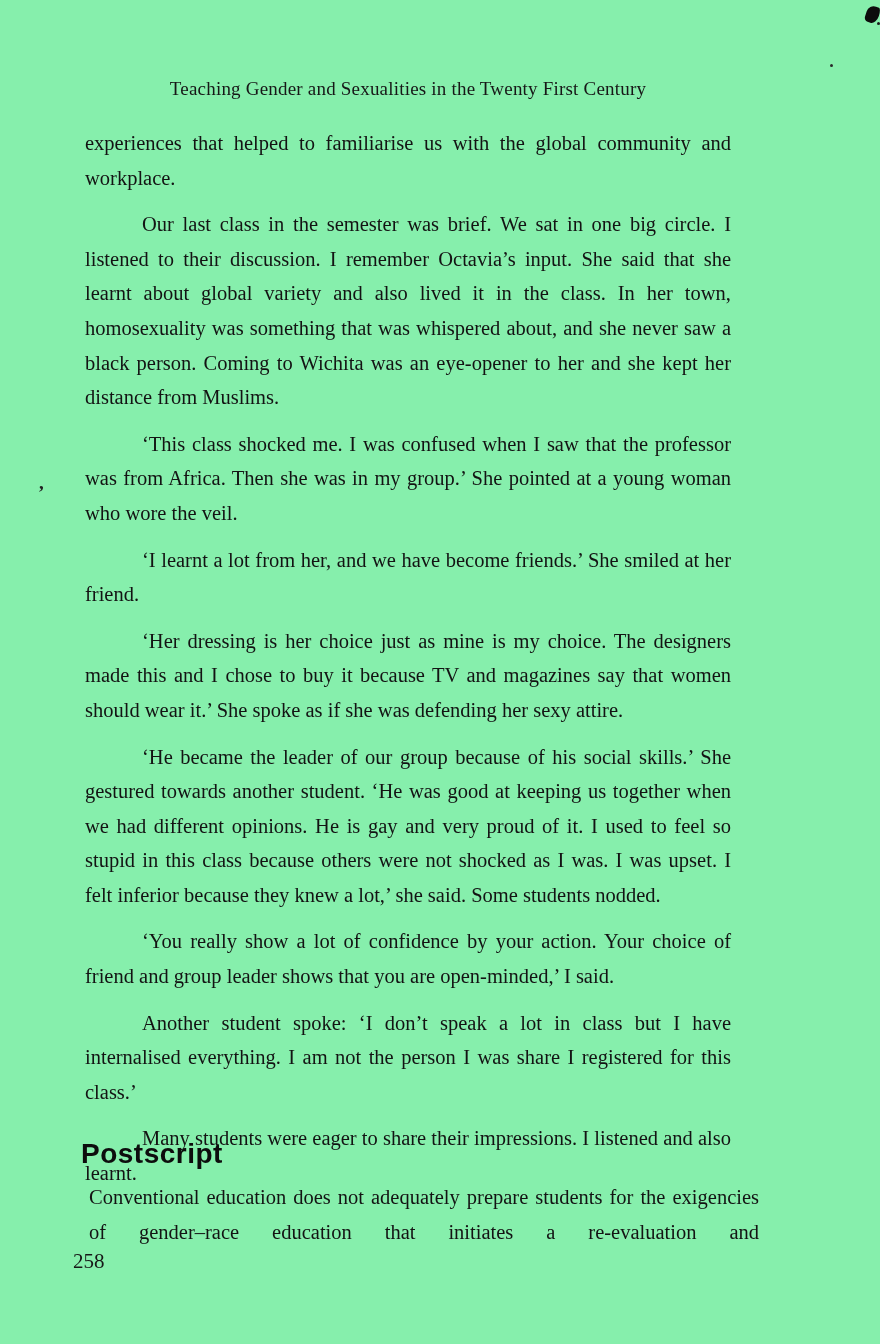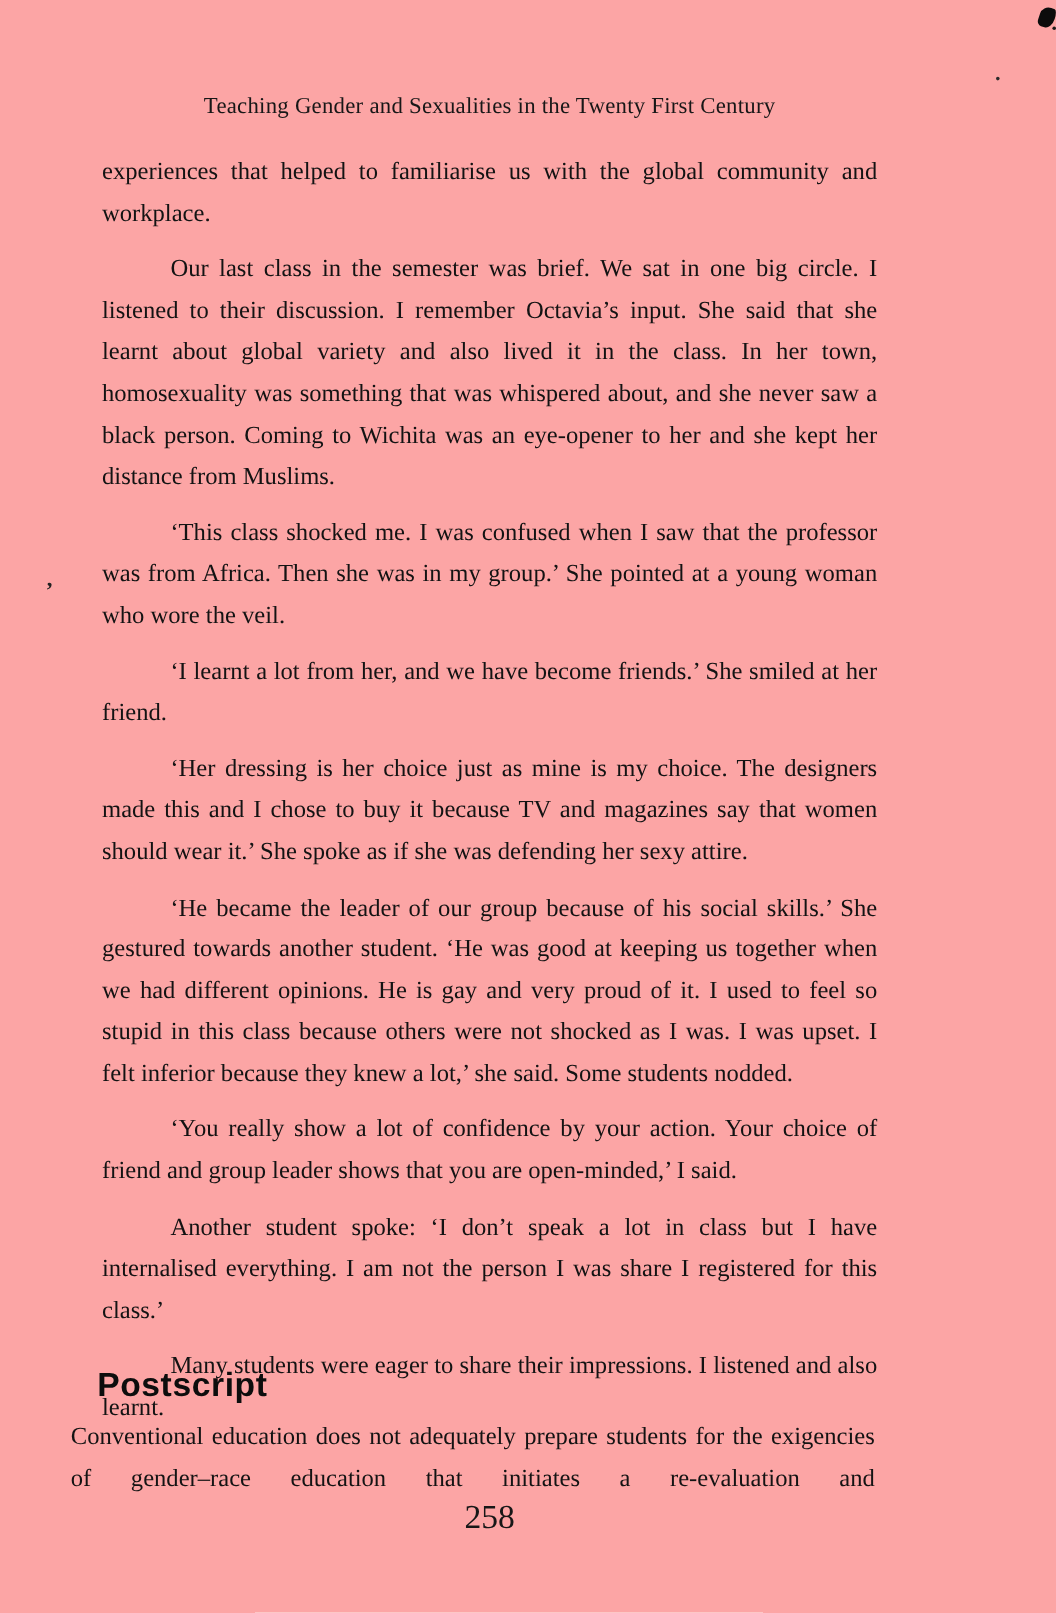--- a/index.html
+++ b/index.html
@@ -4,21 +4,21 @@
 <style>
   html, body {
     margin: 0;
     padding: 0;
     background: #ffffff;
   }
   .page {
     position: relative;
     width: 880px;
     height: 1344px;
-    background: #fca5a5;
+    background: #86efac;
     color: #121212;
     font-family: "Liberation Serif", serif;
     overflow: hidden;
   }
   .running-header {
     position: absolute;
     top: 78px;
     left: 73px;
     width: 670px;
     text-align: center;
@@ -52,36 +52,36 @@
     font-family: "Liberation Sans", sans-serif;
     font-weight: 700;
     font-size: 28px;
     line-height: 1.1;
     letter-spacing: 0.5px;
     color: #0d0d0d;
   }
   .postscript-para {
     position: absolute;
     top: 1180px;
-    left: 59px;
+    left: 89px;
     width: 670px;
     margin: 0;
     font-size: 20.5px;
     line-height: 34.6px;
     text-align: justify;
     text-align-last: justify;
     color: #131313;
   }
   .page-number {
     position: absolute;
     top: 1249px;
     left: 73px;
     width: 670px;
-    text-align: center;
-    font-size: 28px;
+    text-align: left;
+    font-size: 21px;
     color: #171717;
   }
   
   .artifact-blob {
     position: absolute;
     top: 6px;
     left: 866px;
     width: 13px;
     height: 17px;
     background: #0c0c0c;

